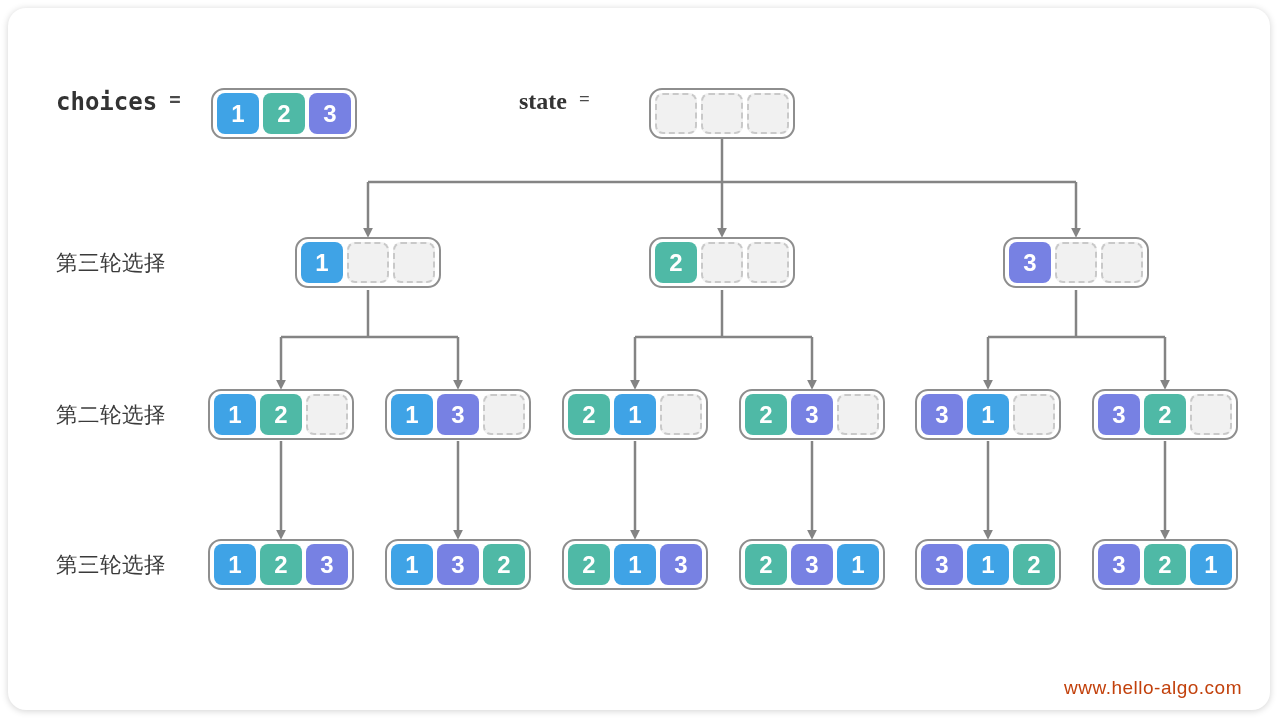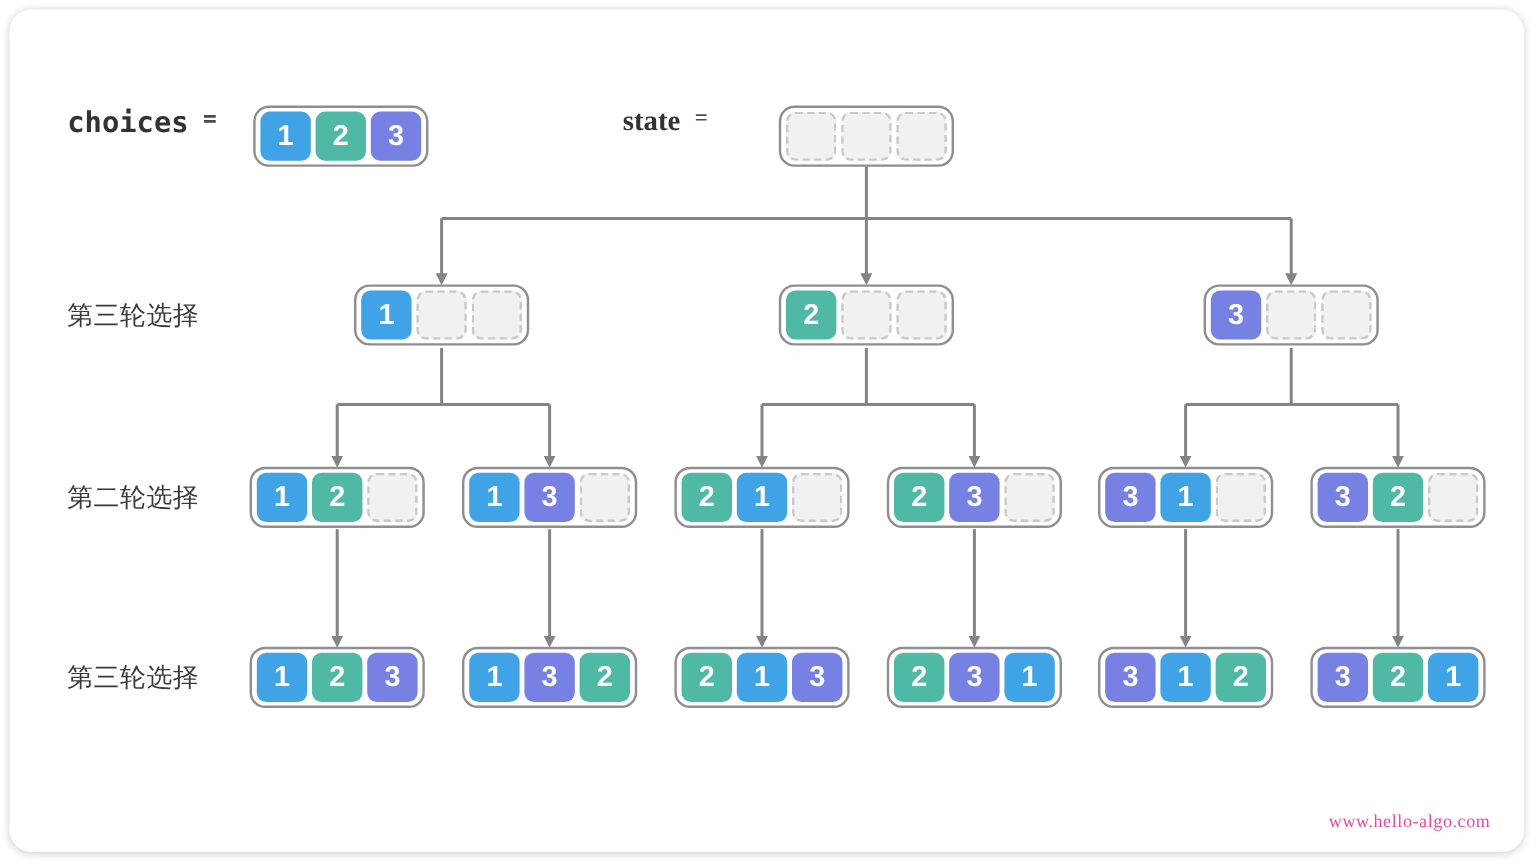--- a/index.html
+++ b/index.html
@@ -31,22 +31,22 @@
   .cell{
     width:42px;height:41px;border-radius:8px;box-sizing:border-box;
     display:flex;align-items:center;justify-content:center;
     font-size:24px;font-weight:bold;color:#ffffff;
   }
   .cell.empty{
     background:#f1f1f1;border:2px dashed #c9c9c9;
   }
   .watermark{
     position:absolute;right:38px;top:677px;
-    font-family:Liberation Serif, serif;
-    font-size:15px;color:#ec4899;letter-spacing:0.5px;
+    font-family:Liberation Sans, sans-serif;
+    font-size:19px;color:#c2410c;letter-spacing:0.5px;
   }
 </style>
 </head>
 <body>
 
 <div id="stage">
   <div class="card"></div>
 
   <svg id="arrows" width="1280" height="720">
     <defs>

